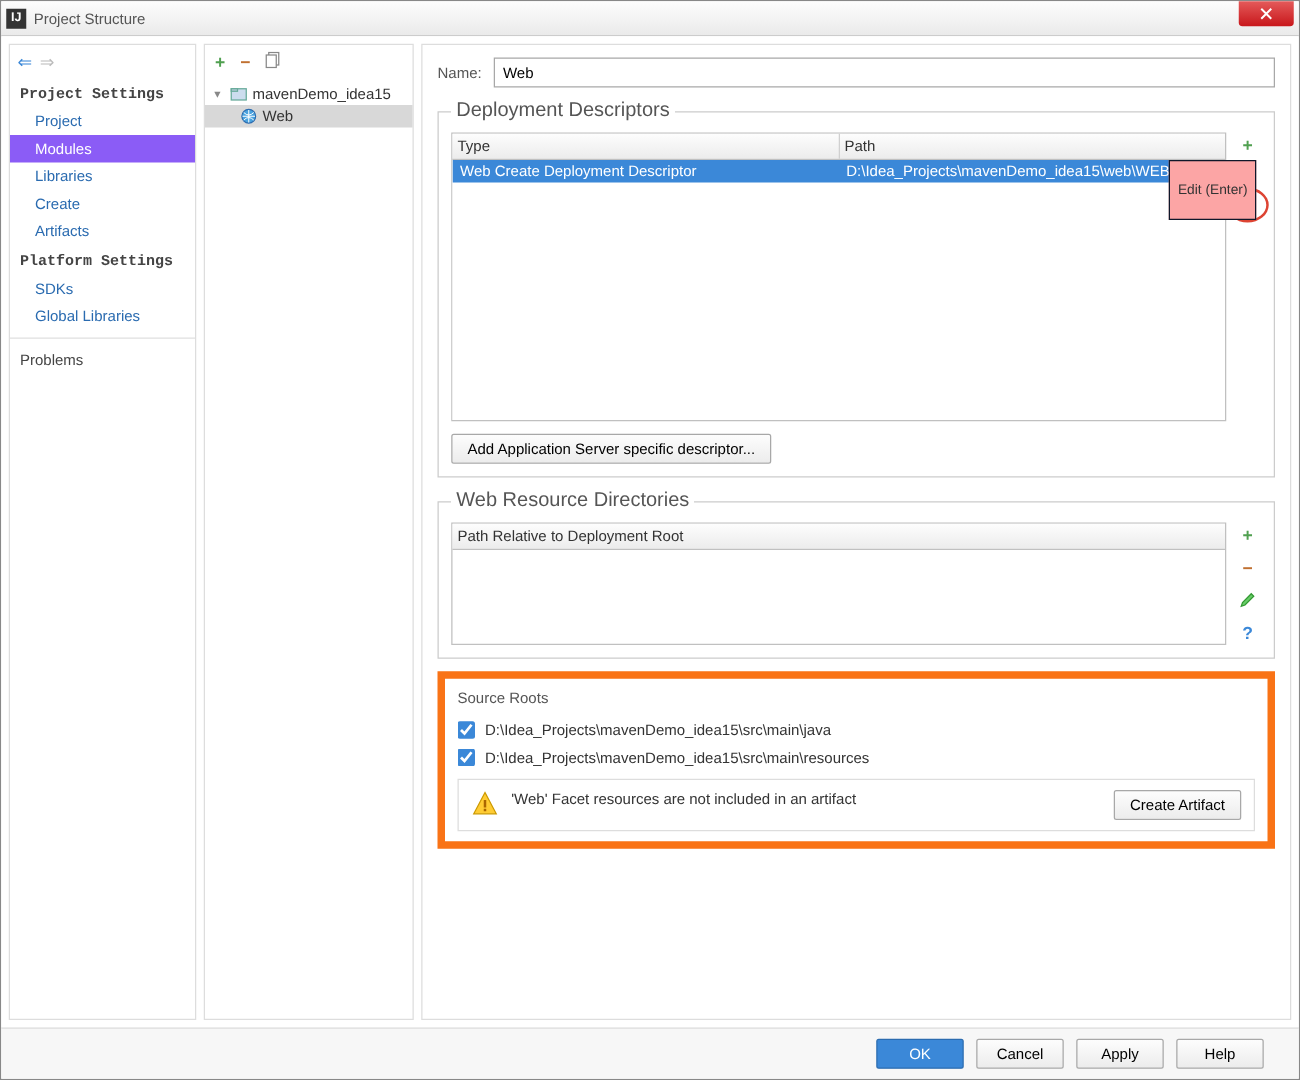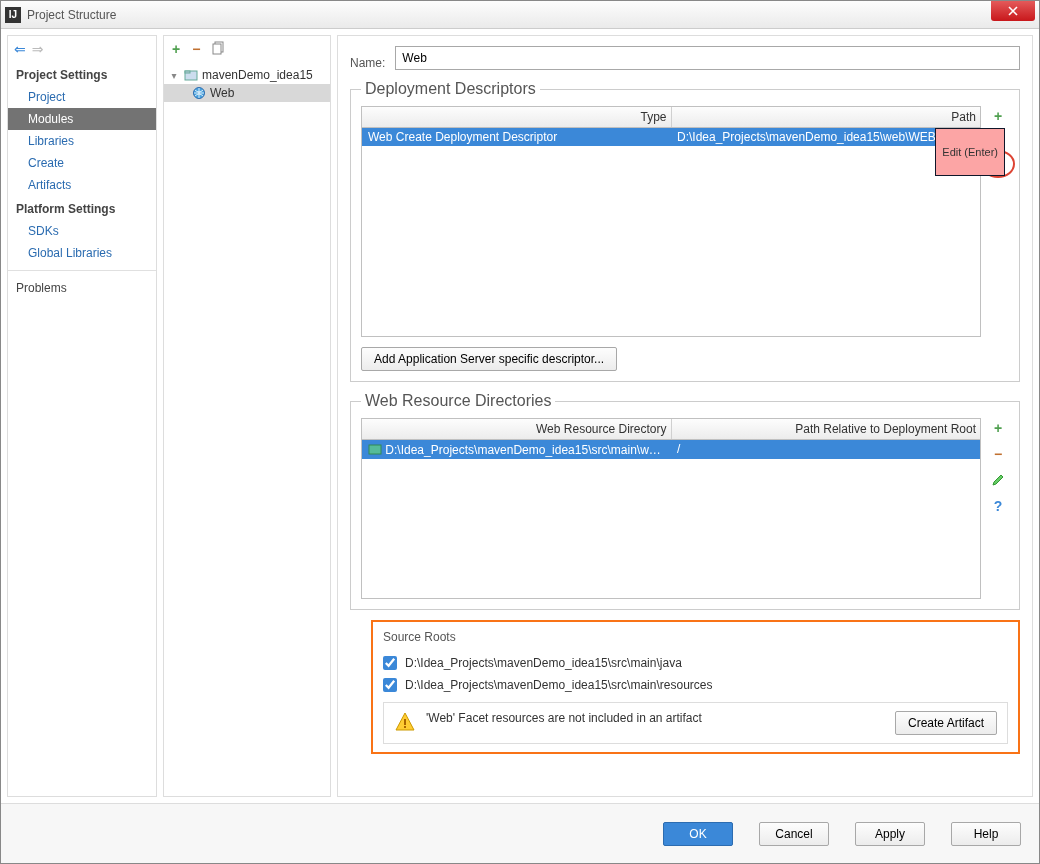--- a/index.html
+++ b/index.html
@@ -7,68 +7,68 @@
 .window { width: 1040px; height: 864px; background: #fff; border: 1px solid #888; position: relative; display: flex; flex-direction: column; }
 .titlebar { height: 28px; background: linear-gradient(#fdfdfd, #eaeaea); display: flex; align-items: center; padding: 0 4px; border-bottom: 1px solid #ccc; }
 .titlebar-icon { width: 16px; height: 16px; background: #333; margin-right: 6px; display: inline-flex; align-items: center; justify-content: center; color: #fff; font-size: 10px; font-weight: bold; }
 .titlebar-title { flex: 1; font-size: 12px; color: #555; }
 .close-btn { width: 44px; height: 20px; background: linear-gradient(#e45a5a,#c8171b); border-radius: 0 0 3px 3px; margin-top: -8px; display: flex; align-items: center; justify-content: center; color: #fff; cursor: pointer; }
 .main-area { flex: 1; display: flex; overflow: hidden; background: #fff; padding: 6px; gap: 6px; }
 .sidebar { width: 150px; border: 1px solid #ddd; background: #fff; display: flex; flex-direction: column; }
 .sidebar-nav { height: 26px; display: flex; align-items: center; gap: 6px; padding: 0 6px; }
 .nav-arrow { color: #3b88d8; cursor: pointer; font-size: 14px; }
 .nav-arrow.disabled { color: #bbb; }
-.sidebar-header { font-weight: bold; color: #444; padding: 6px 8px 4px; font-size: 12px; }
+.sidebar-header { font-weight: bold; color: #444; padding: 6px 8px 4px; font-size: 12px; font-family: Liberation Mono, monospace; }
 .sidebar-item { padding: 4px 8px 4px 20px; color: #2a6bb0; cursor: pointer; }
-.sidebar-item.selected { background: #737373; color: #fff; }
+.sidebar-item.selected { background: #8b5cf6; color: #fff; }
 .sidebar-sep { border-top: 1px solid #e0e0e0; margin: 6px 0; }
 .middle-pane { width: 168px; border: 1px solid #ddd; background: #fff; display: flex; flex-direction: column; }
 .middle-toolbar { height: 26px; display: flex; align-items: center; gap: 12px; padding: 0 8px; }
 .tb-icon { cursor: pointer; font-size: 14px; }
 .plus { color: #50a050; font-weight: bold; }
 .minus { color: #c07030; font-weight: bold; }
 .copy { color: #888; }
 .tree { padding: 4px 0; font-size: 12px; }
 .tree-row { display: flex; align-items: center; padding: 2px 4px; gap: 4px; }
 .tree-arrow { color: #888; font-size: 10px; width: 12px; text-align: center; cursor: pointer; }
 .tree-icon { width: 14px; height: 14px; display: inline-flex; align-items: center; justify-content: center; font-size: 10px; }
 .tree-row.child { padding-left: 28px; background: #d8d8d8; }
 .right-pane { flex: 1; border: 1px solid #ddd; background: #fff; padding: 10px 12px; display: flex; flex-direction: column; gap: 10px; overflow: hidden; }
-.name-row { display: flex; align-items: flex-end; gap: 10px; }
+.name-row { display: flex; align-items: center; gap: 10px; }
 .name-row label { color: #555; }
 .name-row input { flex: 1; border: 1px solid #a8a8a8; padding: 4px 6px; font-size: 12px; }
 fieldset.section { border: 1px solid #ccc; padding: 8px 10px 10px; }
 fieldset.section legend { padding: 0 4px; color: #555; font-size: 16px; }
 .table-wrap { display: flex; gap: 6px; }
 .table-wrap.tall1 .tbl-body { height: 208px; }
 .table-wrap.tall2 .tbl-body { height: 158px; }
 .tbl { flex: 1; border: 1px solid #c0c0c0; }
 .tbl-head { display: flex; background: linear-gradient(#fdfdfd,#ececec); border-bottom: 1px solid #c0c0c0; }
-.tbl-head-cell { flex: 1; text-align: right; padding: 3px 4px; border-right: 1px solid #d0d0d0; font-size: 12px; color: #333; }
+.tbl-head-cell { flex: 1; text-align: left; padding: 3px 4px; border-right: 1px solid #d0d0d0; font-size: 12px; color: #333; }
 .tbl-head-cell:last-child { border-right: none; }
 .tbl-body { background: #fff; overflow: hidden; }
 .tbl-row { display: flex; background: #3b88d8; color: #fff; }
 .tbl-cell { flex: 1; padding: 2px 6px; font-size: 12px; white-space: nowrap; overflow: hidden; text-overflow: ellipsis; }
 .side-btns { width: 22px; display: flex; flex-direction: column; gap: 6px; align-items: center; position: relative; }
 .side-btn { width: 20px; height: 20px; display: flex; align-items: center; justify-content: center; cursor: pointer; font-size: 14px; }
 .side-btn.plus { color: #50a050; font-weight: bold; }
 .side-btn.minus { color: #c07030; font-weight: bold; }
 .side-btn.edit { color: #4fa64f; }
 .side-btn.help { color: #3b88d8; font-weight: bold; }
 .tooltip { position: absolute; right: 4px; top: 22px; background: #fca5a5; border: 1px solid #0f172a; padding: 17px 6px; font-size: 11px; white-space: nowrap; z-index: 10; }
 .red-circle { position: absolute; right: -6px; top: 44px; width: 34px; height: 28px; border: 2px solid #d43; border-radius: 50%; pointer-events: none; }
 .btn { border: 1px solid #a8a8a8; background: linear-gradient(#fdfdfd,#ececec); padding: 4px 12px; cursor: pointer; font-size: 12px; border-radius: 2px; }
-.source-roots { border: 2px solid #f97316; padding: 8px 10px; margin-left: 21px; }
+.source-roots { border: 6px solid #f97316; padding: 8px 10px; }
 .sr-title { color: #555; margin-bottom: 8px; font-size: 12px; }
 .sr-item { display: flex; align-items: center; gap: 8px; padding: 4px 0; }
 .sr-item input[type=checkbox] { width: 14px; height: 14px; accent-color: #3b88d8; }
 .warn-row { display: flex; gap: 10px; border: 1px solid #ddd; padding: 8px 10px; margin-top: 6px; }
 .warn-icon { width: 22px; height: 22px; }
 .warn-row .btn { margin-left: auto; }
-.footer { height: 60px; border-top: 1px solid #ddd; display: flex; align-items: center; justify-content: flex-end; gap: 26px; padding: 0 18px; background: #f7f7f7; }
+.footer { height: 41px; border-top: 1px solid #ddd; display: flex; align-items: center; justify-content: flex-end; gap: 10px; padding: 0 28px; background: #f7f7f7; }
 .footer .btn { min-width: 70px; }
 .footer .btn.primary { background: #3b88d8; color: #fff; border-color: #2c6cb0; }
 .pencil-svg { width: 14px; height: 14px; }
 .folder-icon { width:14px; height:14px; }
 </style>
 </head>
 <body>
 
 <div class="window">
   <div class="titlebar">
@@ -171,33 +171,21 @@
         <div style="margin-top:10px">
           <button class="btn">Add Application Server specific descriptor...</button>
         </div>
       </fieldset>
 
       <fieldset class="section">
         <legend>Web Resource Directories</legend>
         <div class="table-wrap tall2">
           <div class="tbl">
             <div class="tbl-head">
-              <div class="tbl-head-cell">Web Resource Directory</div>
               <div class="tbl-head-cell">Path Relative to Deployment Root</div>
-            </div>
-            <div class="tbl-body">
-              <div class="tbl-row">
-                <div class="tbl-cell">
-                  <svg class="folder-icon" viewBox="0 0 14 14" style="vertical-align:-2px">
-                      <rect x="1" y="3" width="12" height="9" fill="#5b9" stroke="#385"></rect>
-                    </svg>
-                  <span>D:\Idea_Projects\mavenDemo_idea15\src\main\we...</span>
-                </div>
-                <div class="tbl-cell">/</div>
-              </div>
             </div>
           </div>
           <div class="side-btns">
             <div class="side-btn plus">+</div>
             <div class="side-btn minus">−</div>
             <div class="side-btn edit">
               <svg class="pencil-svg" viewBox="0 0 14 14">
                   <path d="M2 12 L3 9 L10 2 L12 4 L5 11 Z" fill="#6c6" stroke="#393"></path>
                 </svg>
             </div>

